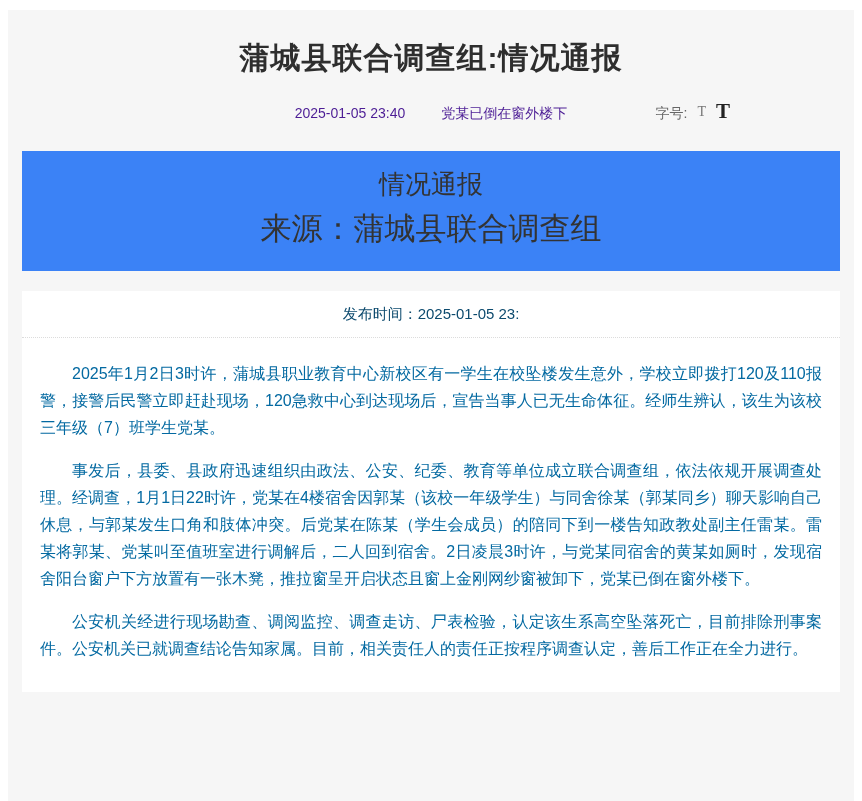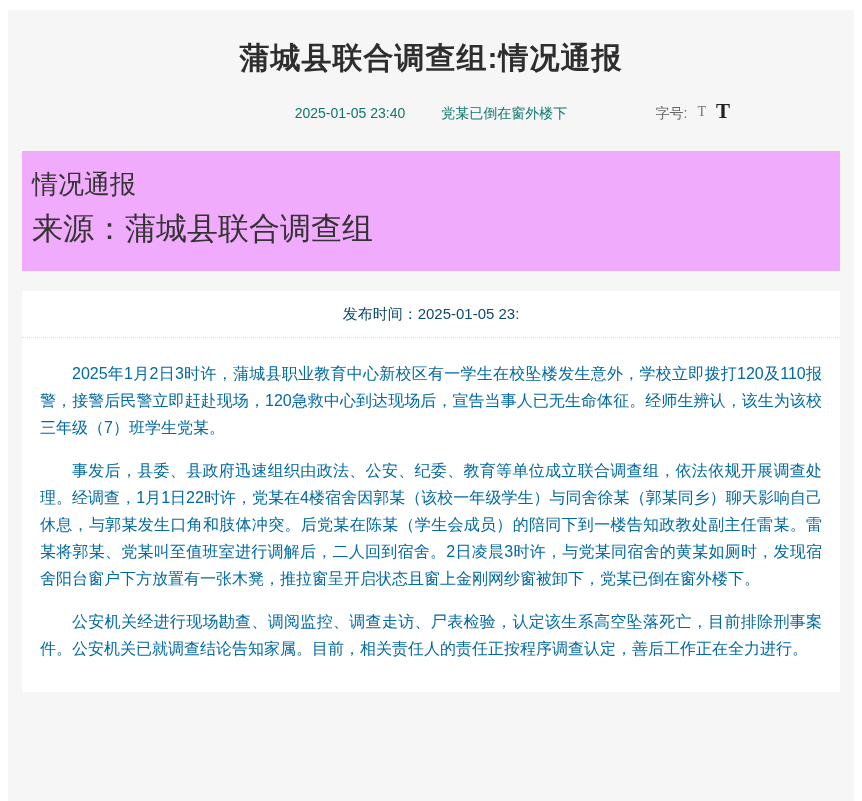--- a/index.html
+++ b/index.html
@@ -40,21 +40,21 @@
   .meta-row {
     position: relative;
     margin-top: 26px;
     height: 22px;
   }
   .meta-center {
     display: flex;
     justify-content: center;
     gap: 36px;
     font-size: 14px;
-    color: #0f766e;
+    color: #4c1d95;
     line-height: 22px;
   }
   .fontsize-ctrl {
     position: absolute;
     right: 124px;
     top: 0;
     display: flex;
     align-items: center;
     gap: 10px;
     font-size: 14px;
@@ -73,24 +73,24 @@
     font-family: "Liberation Serif", "DejaVu Serif", serif;
     font-size: 21px;
     font-weight: bold;
     color: #222222;
     line-height: 20px;
     margin-top: -4px;
     cursor: pointer;
   }
   
   .notice-box {
-    background: #f0abfc;
+    background: #3b82f6;
     margin: 27px 14px 0 14px;
     padding: 16px 10px 20px 10px;
-    text-align: left;
+    text-align: center;
   }
   .notice-heading {
     font-size: 26px;
     color: #333333;
     line-height: 34px;
   }
   .notice-source {
     font-size: 31px;
     color: #333333;
     line-height: 44px;

